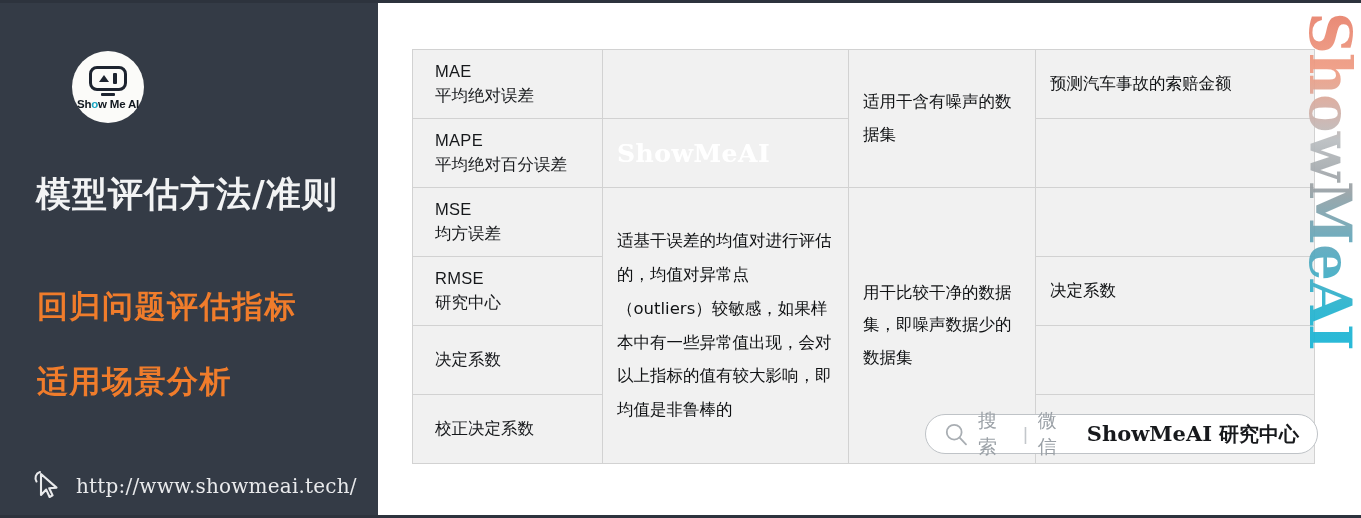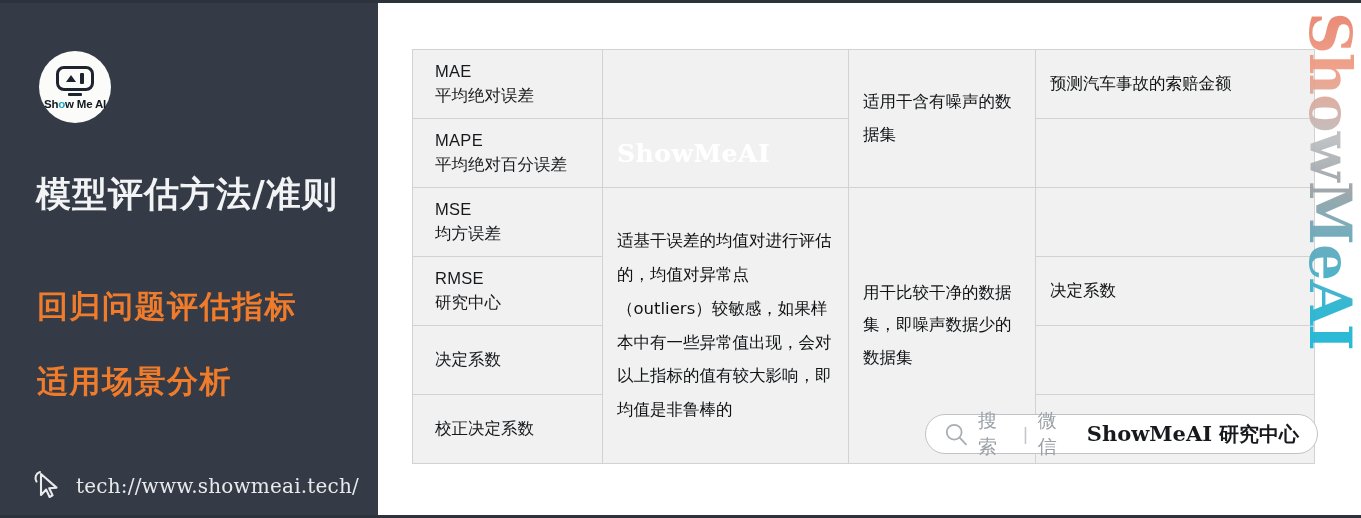--- a/index.html
+++ b/index.html
@@ -29,20 +29,21 @@
   .logo-wrap{
     position:absolute;left:39px;top:48px;
     width:72px;height:72px;
   }
   .logo-circle{
     width:72px;height:72px;border-radius:50%;
     background:#fbfbf9;
     display:flex;flex-direction:column;
     align-items:center;justify-content:center;
     box-sizing:border-box;
+    margin-left:33px;
   }
   .logo-face{
     width:38px;height:25px;border-radius:8px;
     border:3.4px solid #1d2430;
     display:flex;align-items:center;justify-content:center;
     gap:4px;margin-top:2px;
     box-sizing:border-box;
   }
   .logo-face .chev{
     width:0;height:0;
@@ -236,21 +237,21 @@
 
     <div class="side-title">模型评估方法/准则</div>
     <div class="side-sub1">回归问题评估指标</div>
     <div class="side-sub2">适用场景分析</div>
 
     <div class="side-footer">
       <svg class="cursor-icon" viewBox="0 0 30 34">
         <path d="M7 3 C2.5 4.5 1.5 9 3.5 12.5" stroke="#e9eaec" stroke-width="2.1" fill="none" stroke-linecap="round"></path>
         <path d="M8 5 L8 26 L13.2 20.6 L16.6 28 L19.6 26.4 L16.2 19.3 L23.5 18.6 Z" fill="none" stroke="#e9eaec" stroke-width="2.1" stroke-linejoin="round"></path>
       </svg>
-      <div class="side-url">tech://www.showmeai.tech/</div>
+      <div class="side-url">http://www.showmeai.tech/</div>
     </div>
   </div>
 
   <div class="main">
 
     <table class="tbl">
       <colgroup>
         <col style="width:190px">
         <col style="width:246px">
         <col style="width:187px">

